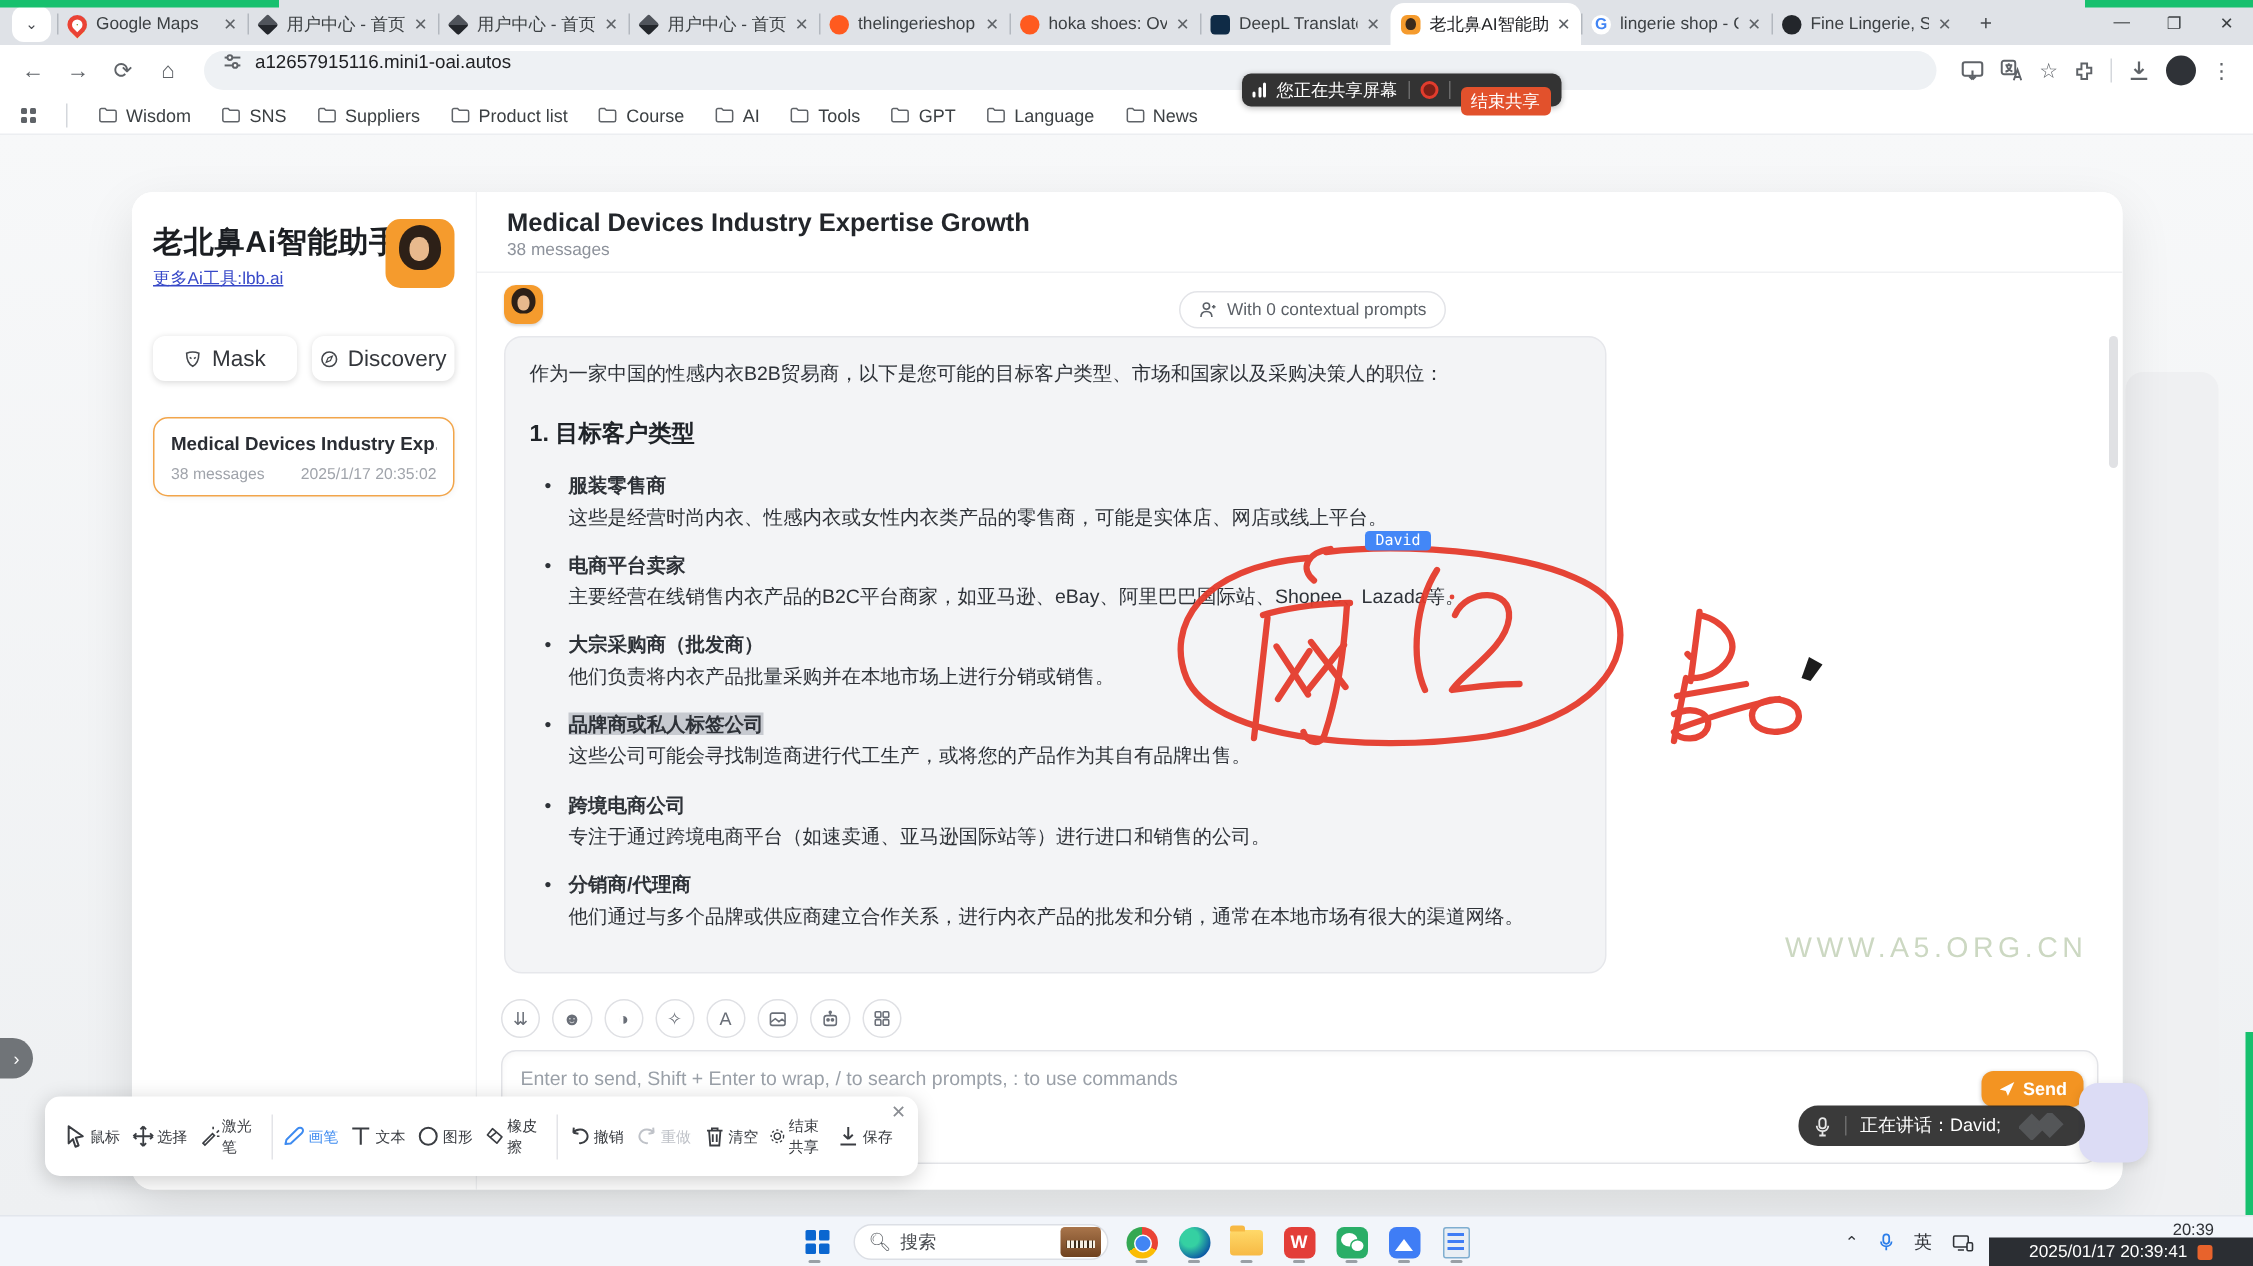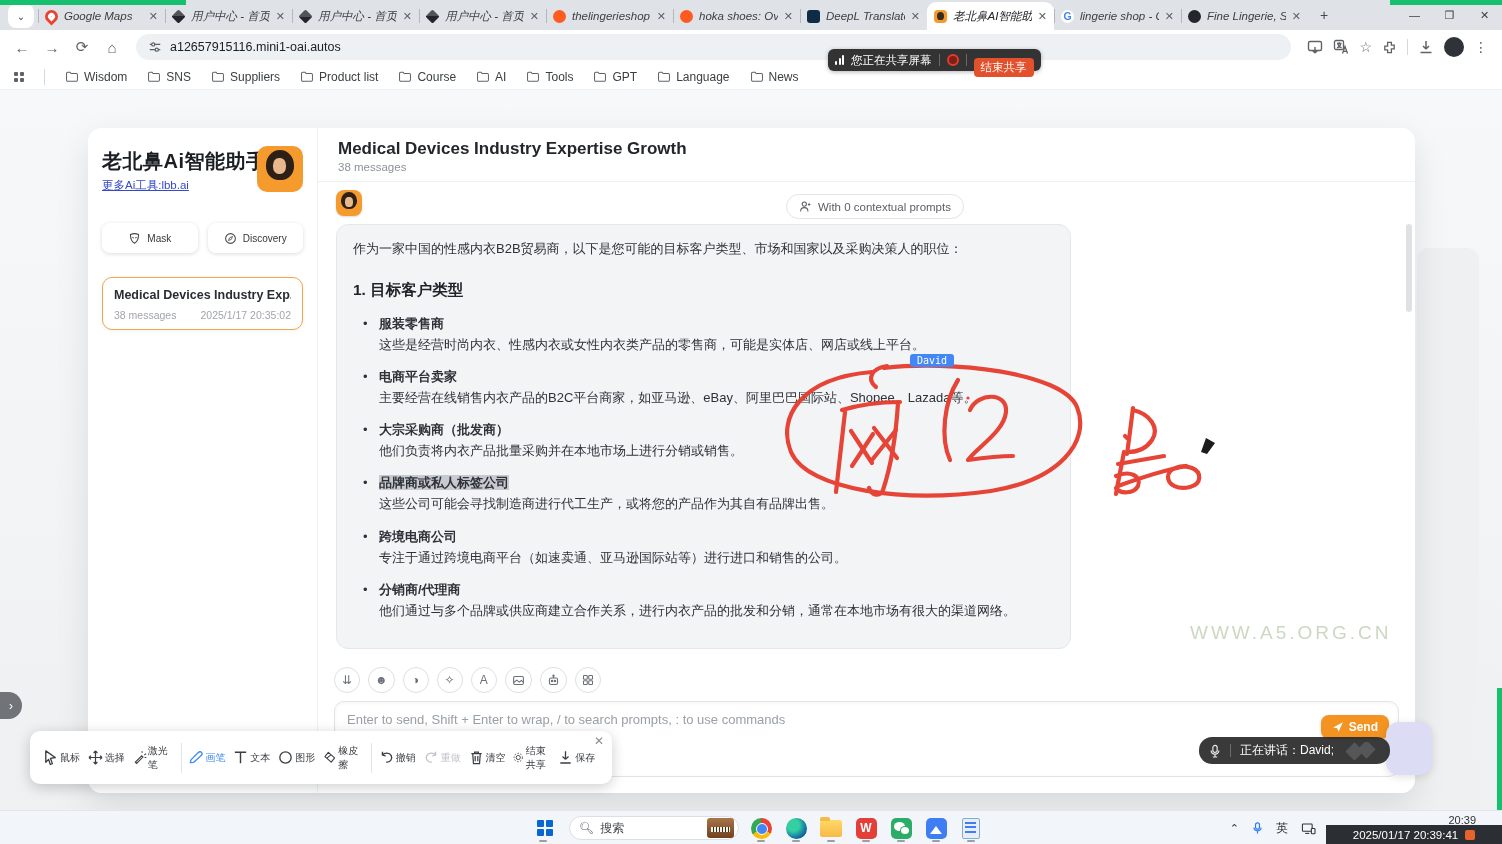--- a/index.html
+++ b/index.html
@@ -2,40 +2,40 @@
 <html><head>
 <meta charset="utf-8">
 <style>
   * { margin:0; padding:0; box-sizing:border-box; }
   html,body { width:1502px; height:844px; overflow:hidden; font-family:"Liberation Sans","DejaVu Sans",sans-serif; background:#eef0f2; }
 
   
   .tabstrip { position:absolute; top:0; left:0; width:1502px; height:30px; background:#dfe2e7; display:flex; align-items:flex-end; z-index:10; }
   .tabsearch { width:26px; height:24px; margin:0 4px 2px 8px; background:#fff; border-radius:8px; display:flex; align-items:center; justify-content:center; font-size:10px; color:#45484d; }
   .tab { position:relative; width:127px; height:28px; display:flex; align-items:center; gap:6px; padding:0 7px; font-size:11.5px; color:#3c4043; border-radius:9px 9px 0 0; }
-  .tab .ttl { flex:1; white-space:nowrap; overflow:hidden;font-style:italic; }
+  .tab .ttl { flex:1; white-space:nowrap; overflow:hidden; }
   .tab .tx { font-size:11px; color:#5f6368; flex:none; }
   .tab.active { background:#fff; color:#202124; }
   .tab:not(.active)::before { content:""; position:absolute; left:0; top:7px; width:1px; height:14px; background:#b3b8bf; }
   .fv { width:13px; height:13px; flex:none; border-radius:3px; position:relative; }
   .fv-maps { background:#ea4335; border-radius:50% 50% 50% 0; transform:rotate(-45deg); box-shadow:inset 0 0 0 3px #ea4335, inset 0 0 0 6px #fff; background:conic-gradient(#4285f4 0 25%, #34a853 0 50%, #fbbc05 0 75%, #ea4335 0); }
   .fv-cube { background:linear-gradient(135deg,#50545b 50%,#23262b 50%); transform:rotate(45deg) scale(.78); border-radius:2px; }
   .fv-orange { background:#ff5a1f; border-radius:50%; }
   .fv-deepl { background:#0f2b46; border-radius:3px; }
   .fv-app { background:#f59b2d; border-radius:4px; }
   .fv-app::after { content:""; position:absolute; left:3px; top:2px; width:7px; height:8px; background:#3a2a1c; border-radius:50% 50% 45% 45%; }
   .fv-google { background:#fff; border-radius:50%; text-align:center; font-size:10.5px; line-height:13px; font-weight:bold; color:#4285f4; }
   .fv-dark { background:#23262b; border-radius:50%; }
   .newtab { width:24px; height:24px; margin:0 0 3px 4px; font-size:14px; color:#45484d; display:flex; align-items:center; justify-content:center; }
   .winctl { position:absolute; right:0; top:0; height:30px; display:flex; z-index:11; }
   .winctl span { width:35px; height:30px; display:flex; align-items:center; justify-content:center; font-size:11px; color:#3c4043; }
 
   .toolbar { position:absolute; top:30px; left:0; width:1502px; height:34px; background:#fff; display:flex; align-items:center; padding:0 8px; gap:2px; z-index:10; }
   .navbtn { width:28px; height:28px; display:flex; align-items:center; justify-content:center; font-size:15px; color:#5f6368; }
-  .urlbar { flex:1; height:26px; margin:0 8px; background:#eef1f4; border-radius:13px; display:flex; align-items:center; gap:8px; padding:0 12px; font-size:12.5px; color:#202124; }
+  .urlbar { flex:1; height:26px; margin:0 8px; background:#eef1f4; border-radius:13px; display:flex; align-items:flex-start; gap:8px; padding:0 12px; font-size:12.5px; color:#202124; }
   .rbtns { display:flex; align-items:center; gap:10px; padding:0 6px; color:#5f6368; }
   .rbtns .ic { font-size:14px; }
   .avatar-chip { width:20px; height:20px; border-radius:50%; background:#2f3237; }
   .vdiv { width:1px; height:16px; background:#d4d7dc; }
 
   .bookmarks { position:absolute; top:64px; left:0; width:1502px; height:26px; background:#fff; display:flex; align-items:center; gap:20px; padding:0 14px; font-size:12px; color:#3c4043; z-index:10; border-bottom:1px solid #eceef1; }
   .bk { display:flex; align-items:center; gap:5px; }
   .gridic { display:grid; grid-template-columns:4px 4px; gap:2px; }
   .gridic i { width:4px; height:4px; background:#5f6368; border-radius:1px; }
 
@@ -51,21 +51,21 @@
   .sidepanel { position:absolute; left:1417px; top:158px; width:62px; height:628px; background:#eff0f2; border-radius:12px; }
 
   .app { position:absolute; left:88px; top:128px; width:1327px; height:665px; display:flex; border-radius:14px; box-shadow:0 12px 34px rgba(0,0,0,.10); background:#fff; }
   .sbar { width:230px; background:#fff; border-radius:14px 0 0 14px; padding:20px 14px; position:relative; border-right:1px solid #f0f1f3; }
   .sbar h1 { font-size:20px; font-weight:bold; color:#1b1e22; letter-spacing:.5px; }
   .sbar .sublink { display:inline-block; margin-top:3px; font-size:11.5px; color:#3748c8; text-decoration:underline; }
   .s-avatar { position:absolute; right:14px; top:18px; width:46px; height:46px; background:#f59b2d; border-radius:10px; overflow:hidden; }
   .s-avatar::before { content:""; position:absolute; left:9px; top:4px; width:28px; height:30px; background:#2d2017; border-radius:50% 50% 45% 45%; }
   .s-avatar::after { content:""; position:absolute; left:16px; top:12px; width:13px; height:16px; background:#e8b98d; border-radius:45%; }
   .btnrow { display:flex; gap:10px; margin-top:30px; }
-  .sbtn { flex:1; height:30px; background:#fff; border-radius:8px; box-shadow:0 1px 4px rgba(0,0,0,.14); display:flex; align-items:center; justify-content:center; gap:6px; font-size:10px; color:#33363b; }
+  .sbtn { flex:1; height:30px; background:#fff; border-radius:8px; box-shadow:0 1px 4px rgba(0,0,0,.14); display:flex; align-items:center; justify-content:center; gap:6px; font-size:15px; color:#33363b; }
   .chatitem { margin-top:24px; border:1.5px solid #f2a54a; border-radius:10px; padding:10px 11px 8px; background:#fff; box-shadow:0 1px 4px rgba(0,0,0,.05); }
   .chatitem .cit { font-size:12.5px; font-weight:bold; color:#2a2d33; white-space:nowrap; overflow:hidden; }
   .chatitem .cim { display:flex; justify-content:space-between; margin-top:7px; font-size:10.5px; color:#a0a4ab; }
 
   .cmain { flex:1; border-radius:0 14px 14px 0; display:flex; flex-direction:column; position:relative; overflow:hidden; background:#fff; }
   .chead { padding:11px 20px 8px; border-bottom:1px solid #f0f1f3; }
   .chead .t { font-size:17px; font-weight:bold; color:#23262b; }
   .chead .s { font-size:11.5px; color:#8d929b; margin-top:2px; }
   .cbody { flex:1; position:relative; padding:8px 18px 0; overflow:hidden; }
   .mavatar { width:26px; height:26px; background:#f59b2d; border-radius:8px; position:relative; overflow:hidden; box-shadow:0 1px 2px rgba(0,0,0,.15); }

